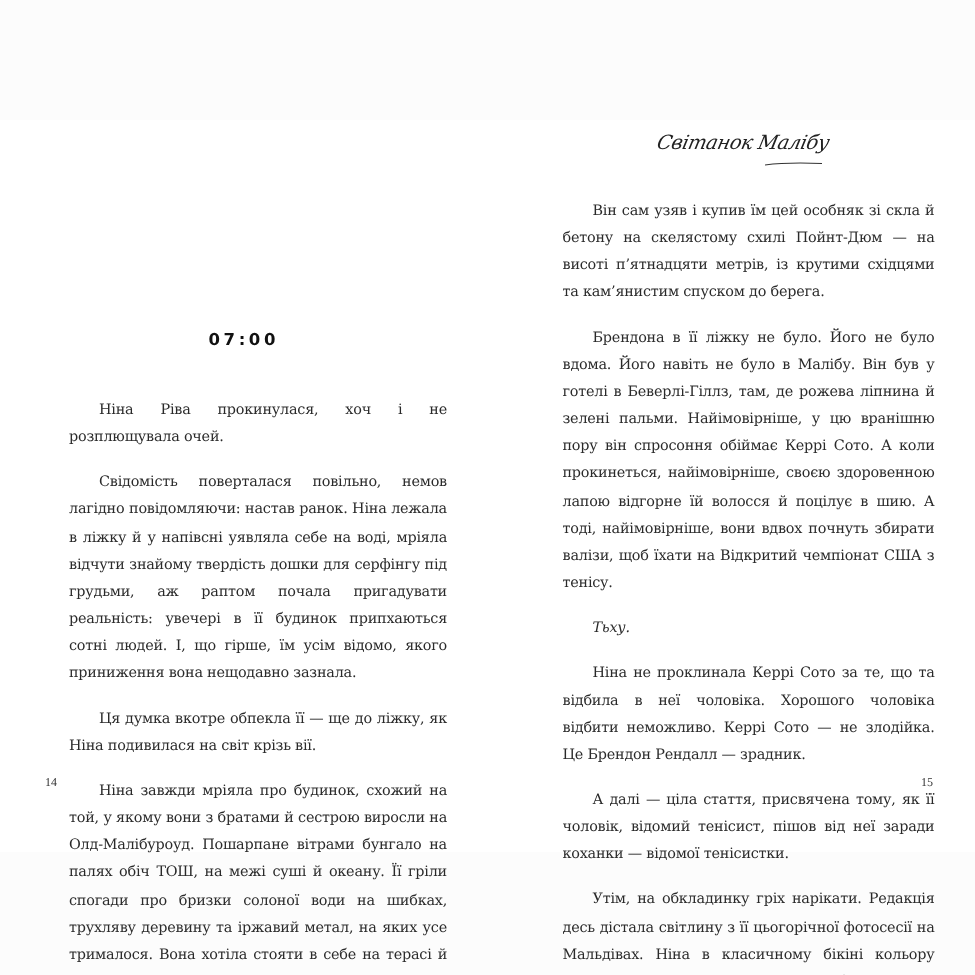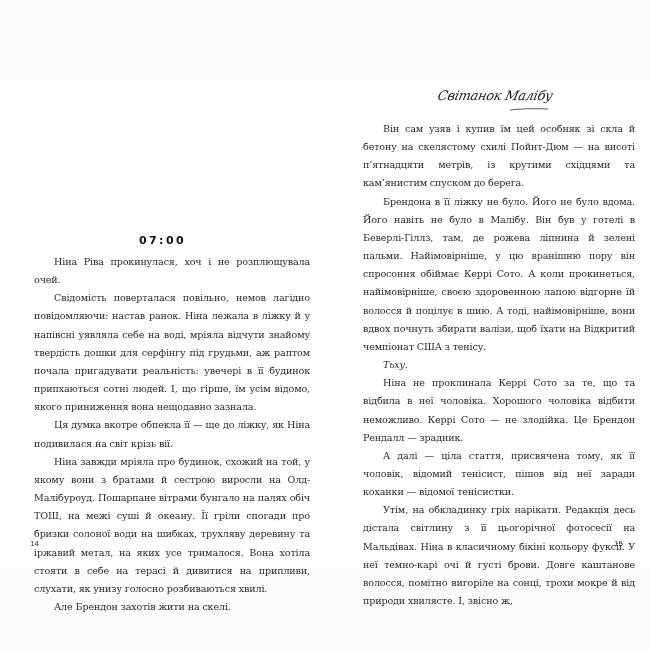--- a/index.html
+++ b/index.html
@@ -21,39 +21,38 @@
       position: absolute;
       font-family: "DejaVu Serif", serif;
       font-size: 9.6px;
       line-height: 18.15px;
       text-align: justify;
       letter-spacing: -0.15px;
       color: #2a2a2a;
     }
     .page.left .text { left: 34px; width: 276px; top: 173px; }
     .page.right .text { left: 38px; width: 272px; top: 40px; }
-    .text p { margin: 0; text-indent: 20px; hyphens: manual; }
+    .text p { margin: 12px; text-indent: 20px; hyphens: manual; }
     .chapter-heading {
       position: absolute; left: 0; width: 325px; top: 140px;
       text-align: center;
       font-family: "DejaVu Sans", sans-serif;
       font-weight: bold; font-size: 11px; letter-spacing: 2.4px;
       color: #111;
-      margin-top: 14px;
     }
     .running-head {
       position: absolute; left: 95px; top: 8px; width: 150px; height: 28px;
       font-family: "DejaVu Serif", serif; font-style: italic;
       font-size: 13px; color: #222; text-align: center;
     }
     .running-head span { display: inline-block; transform: skewX(-12deg); letter-spacing: -0.3px; }
     .running-head svg { position: absolute; left: 90px; top: 18px; }
     .page-number {
-      position: absolute; top: 459px;
-      font-family: Liberation Sans, sans-serif; font-size: 8px; color: #333;
+      position: absolute; top: 437px;
+      font-family: Liberation Serif, serif; font-size: 8px; color: #333;
     }
     .page.left .page-number { left: 30px; }
     .page.right .page-number { left: 289px; }
     em { font-style: italic; }
   </style>
 </head>
 <body>
 
 <div class="spread">
 

